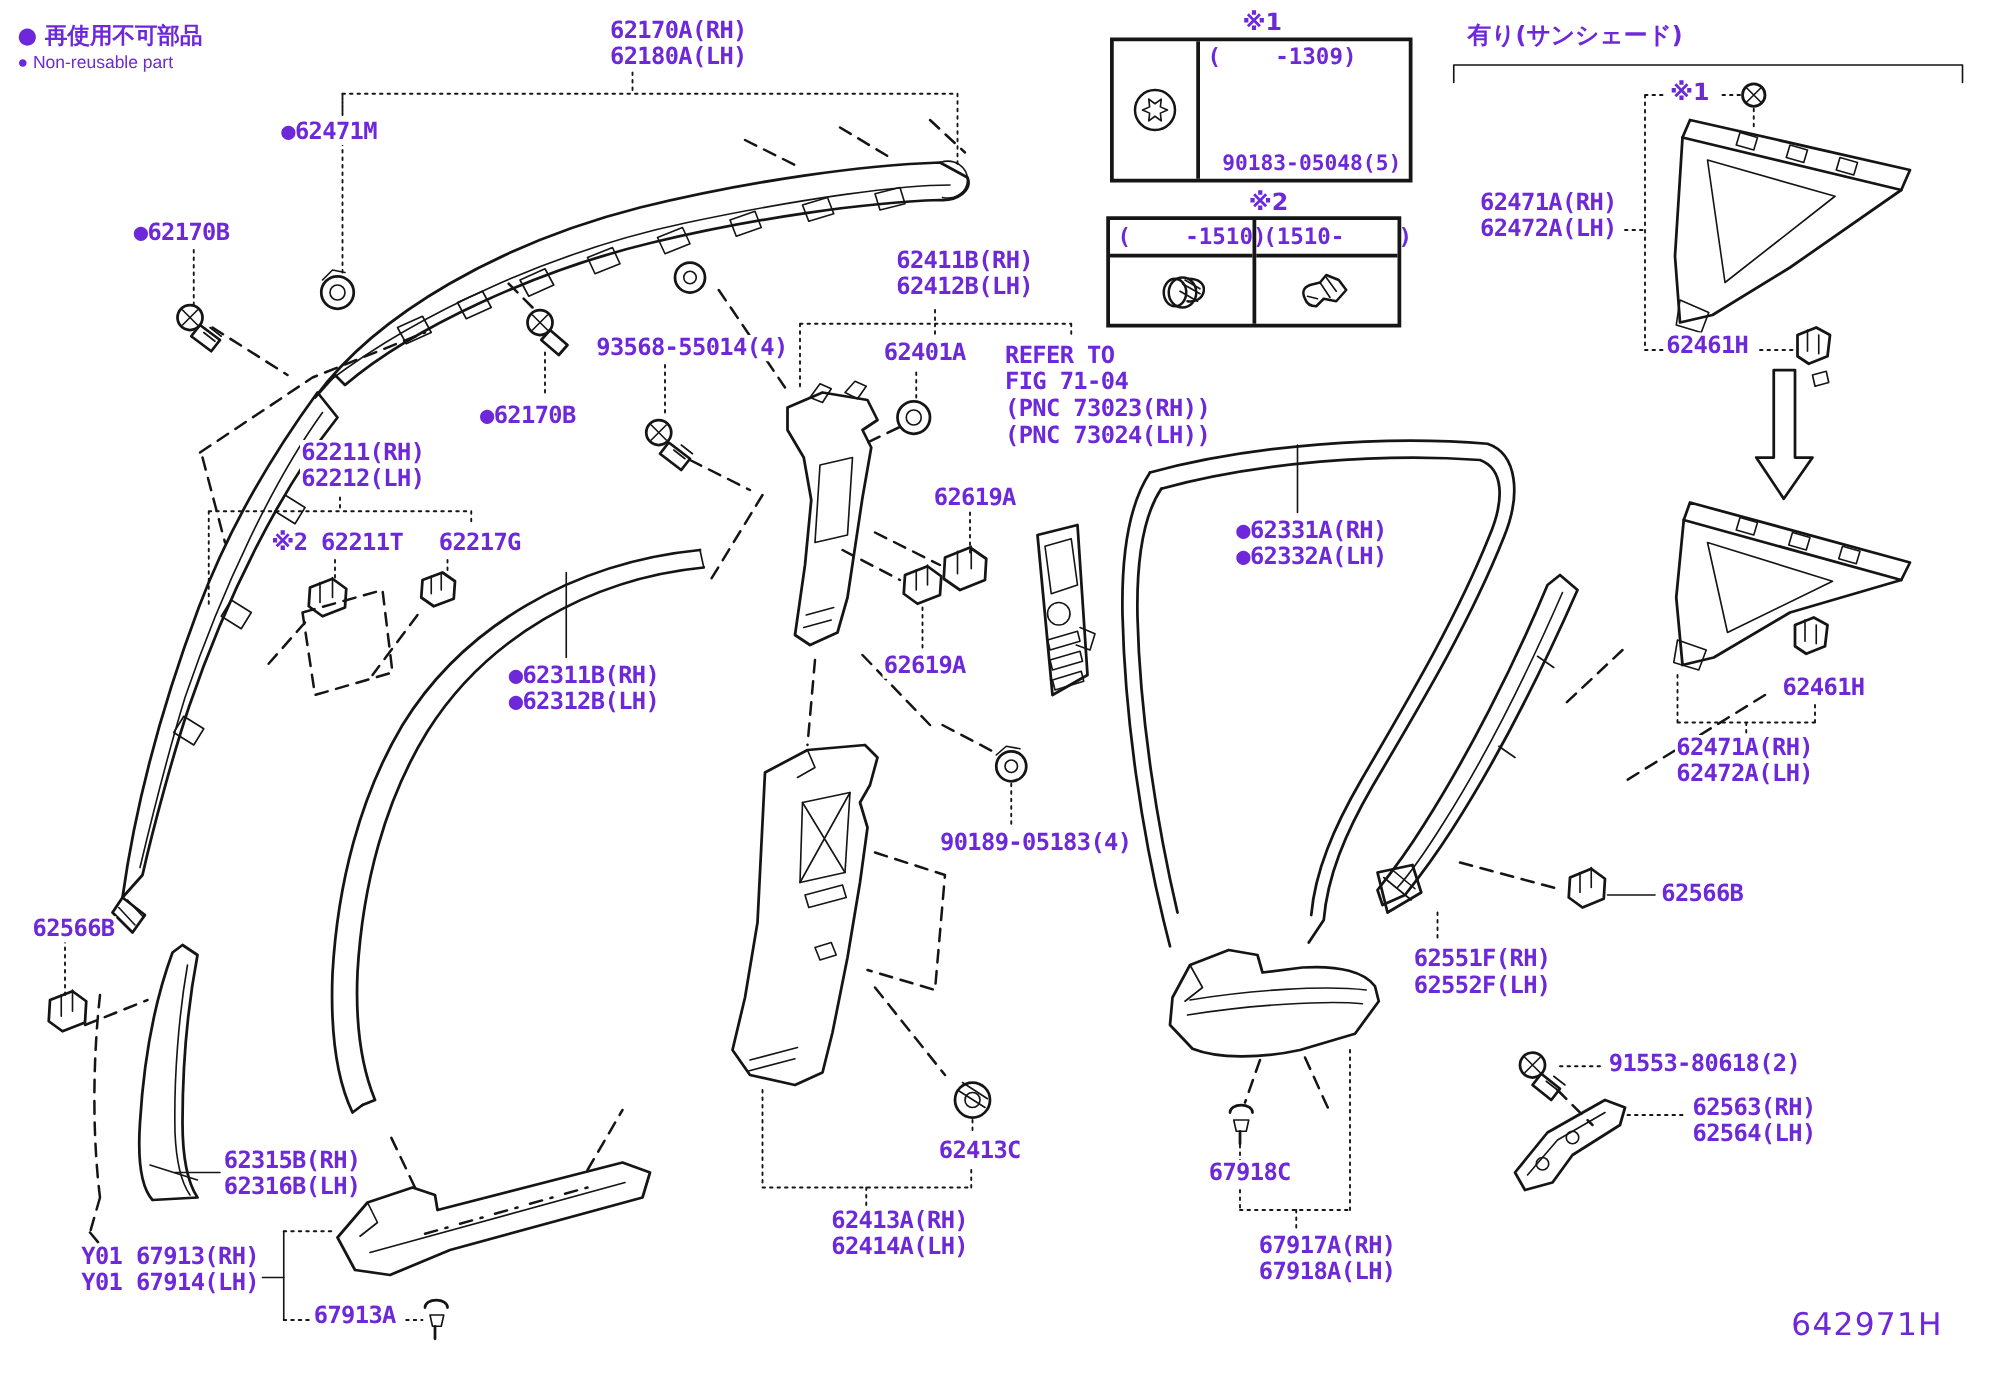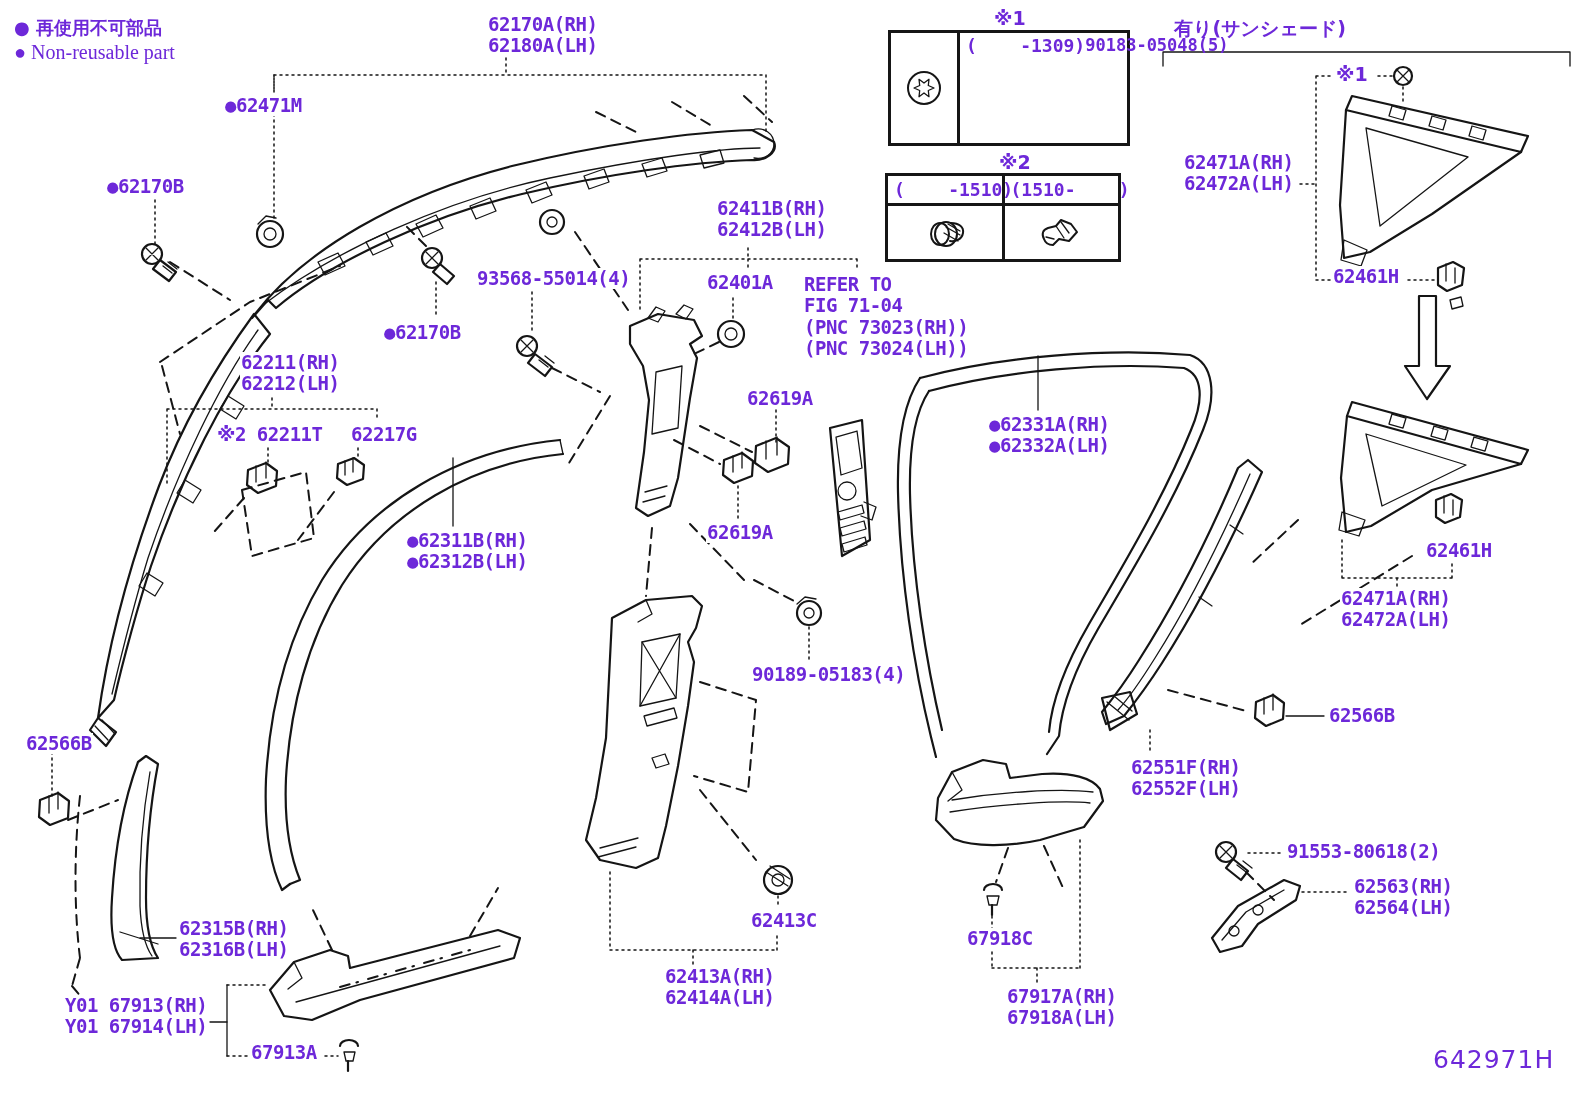--- a/index.html
+++ b/index.html
@@ -8,30 +8,30 @@
   svg.art{position:absolute;left:0;top:0}
   .art path,.art circle,.art ellipse{fill:none;stroke:#151515;stroke-width:2.2;stroke-linecap:round;stroke-linejoin:round}
   .art .thin{stroke-width:1.3}
   .art .d{stroke-dasharray:10 7;stroke-width:2}
   .art .o{stroke-dasharray:2 4;stroke-width:1.5}
   .lbl{position:absolute;font-weight:700;font-size:19px;line-height:1.12;white-space:pre;
        letter-spacing:-0.5px;background:#fff;padding:0 1px}
   .jp{font-family:"DejaVu Sans","DejaVu Sans Mono",sans-serif;letter-spacing:0}
   .legend-jp{position:absolute;left:14px;top:16px;font-family:"DejaVu Sans",sans-serif;
              font-weight:700;font-size:18px;white-space:pre}
-  .legend-en{position:absolute;left:14px;top:41px;font-family:Liberation Serif, serif;
-             font-weight:400;font-size:20px;white-space:pre}
+  .legend-en{position:absolute;left:14px;top:41px;font-family:Liberation Sans, sans-serif;
+             font-weight:400;font-size:14px;white-space:pre}
   .figid{font-family:"DejaVu Sans","Liberation Sans",sans-serif;font-weight:400;font-size:25px;
          letter-spacing:1px;background:transparent}
   .ptable{position:absolute;border:3px solid #161616;display:flex;background:#fff;box-sizing:border-box}
   .t1{flex-direction:column}
   .trow{flex:1;display:flex;border-bottom:3px solid #161616;min-height:0}
   .trow:last-child{border-bottom:none}
   .ticon{width:66px;border-right:3px solid #161616;display:flex;align-items:center;justify-content:center;flex:none}
-  .tcell{flex:1;padding:2px 6px;display:flex;flex-direction:row;justify-content:space-between;min-width:0}
+  .tcell{flex:1;padding:2px 6px;display:flex;flex-direction:column;justify-content:space-between;min-width:0}
   .range{font-size:18px;font-weight:700;white-space:pre}
   .pn{font-size:17px;font-weight:700;text-align:right;white-space:pre}
   .t2{flex-direction:row}
   .t2col{flex:1;display:flex;flex-direction:column;min-width:0}
   .t2col.first{border-right:3px solid #161616}
   .t2head{height:27px;border-bottom:3px solid #161616;display:flex;align-items:center;
           padding:0 6px;font-weight:700;font-size:18px;white-space:pre}
   .t2body{flex:1;display:flex;align-items:center;justify-content:center}
   .icon path,.icon circle,.icon ellipse{fill:none;stroke:#151515;stroke-width:2;stroke-linecap:round;stroke-linejoin:round}
   .icon .thin{stroke-width:1.3}

